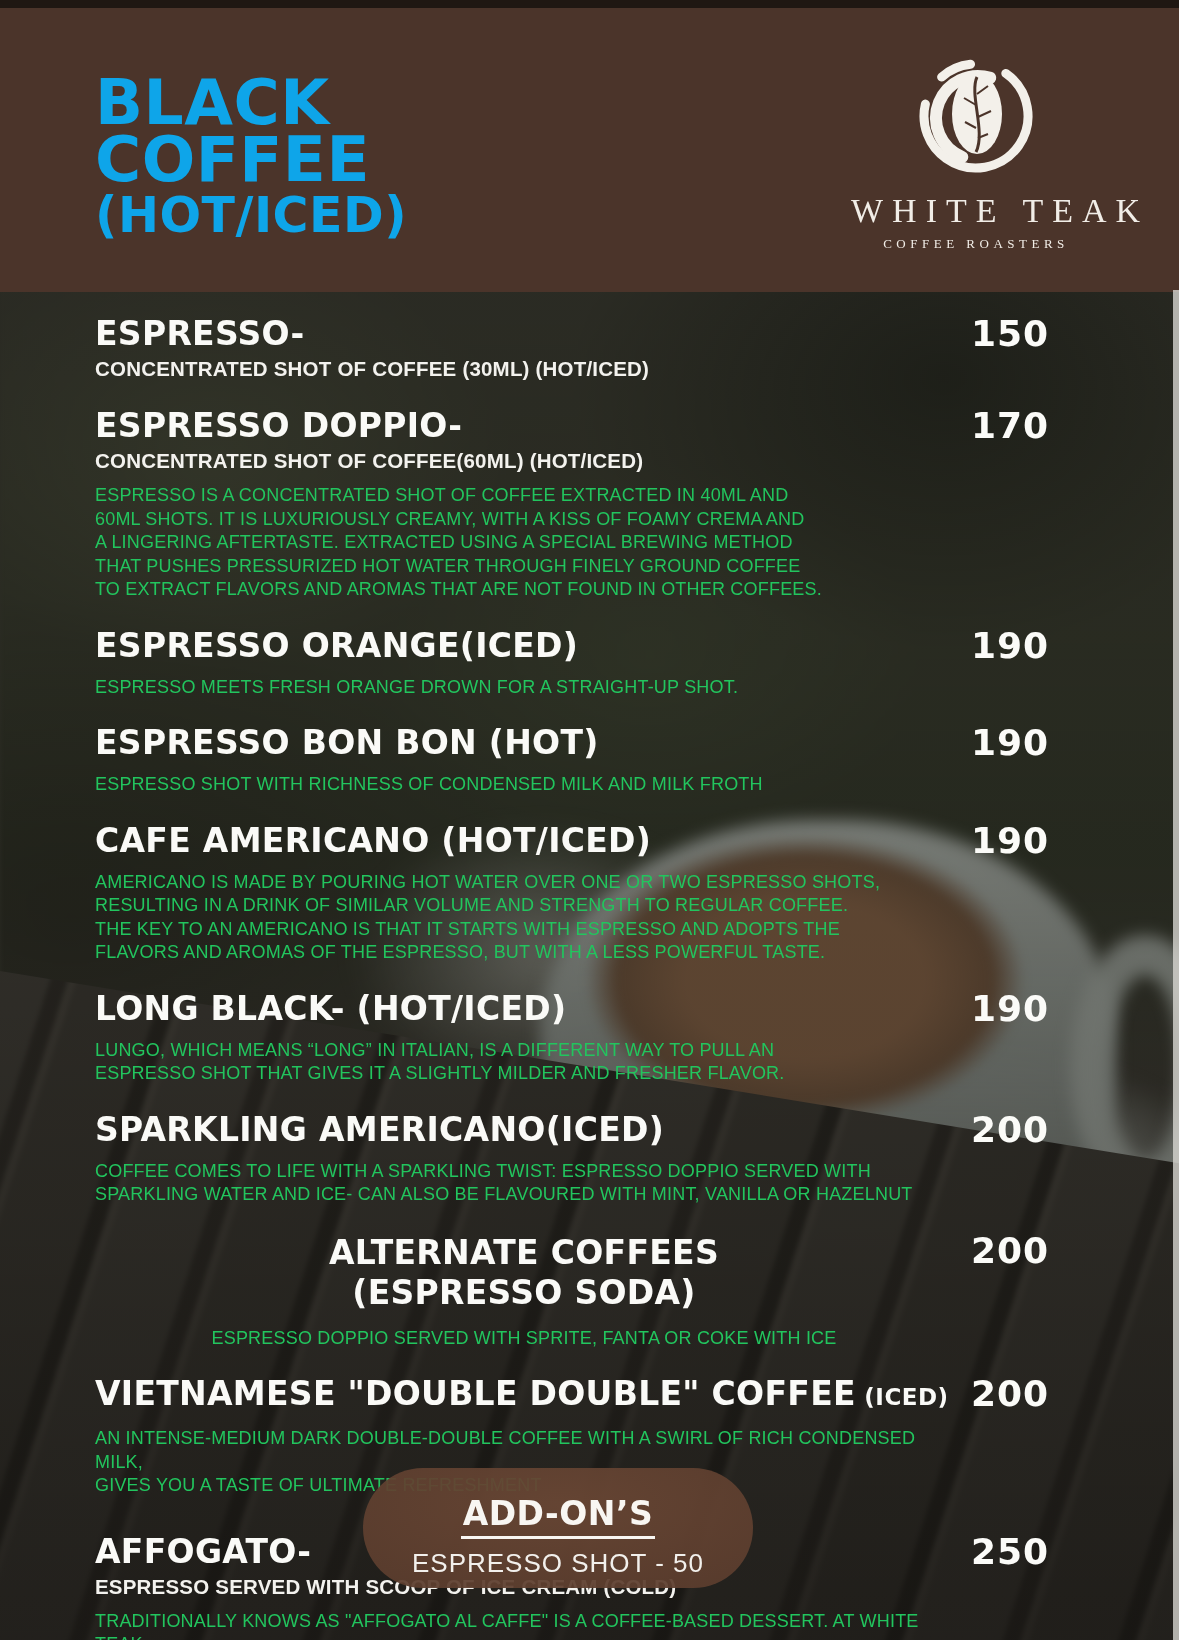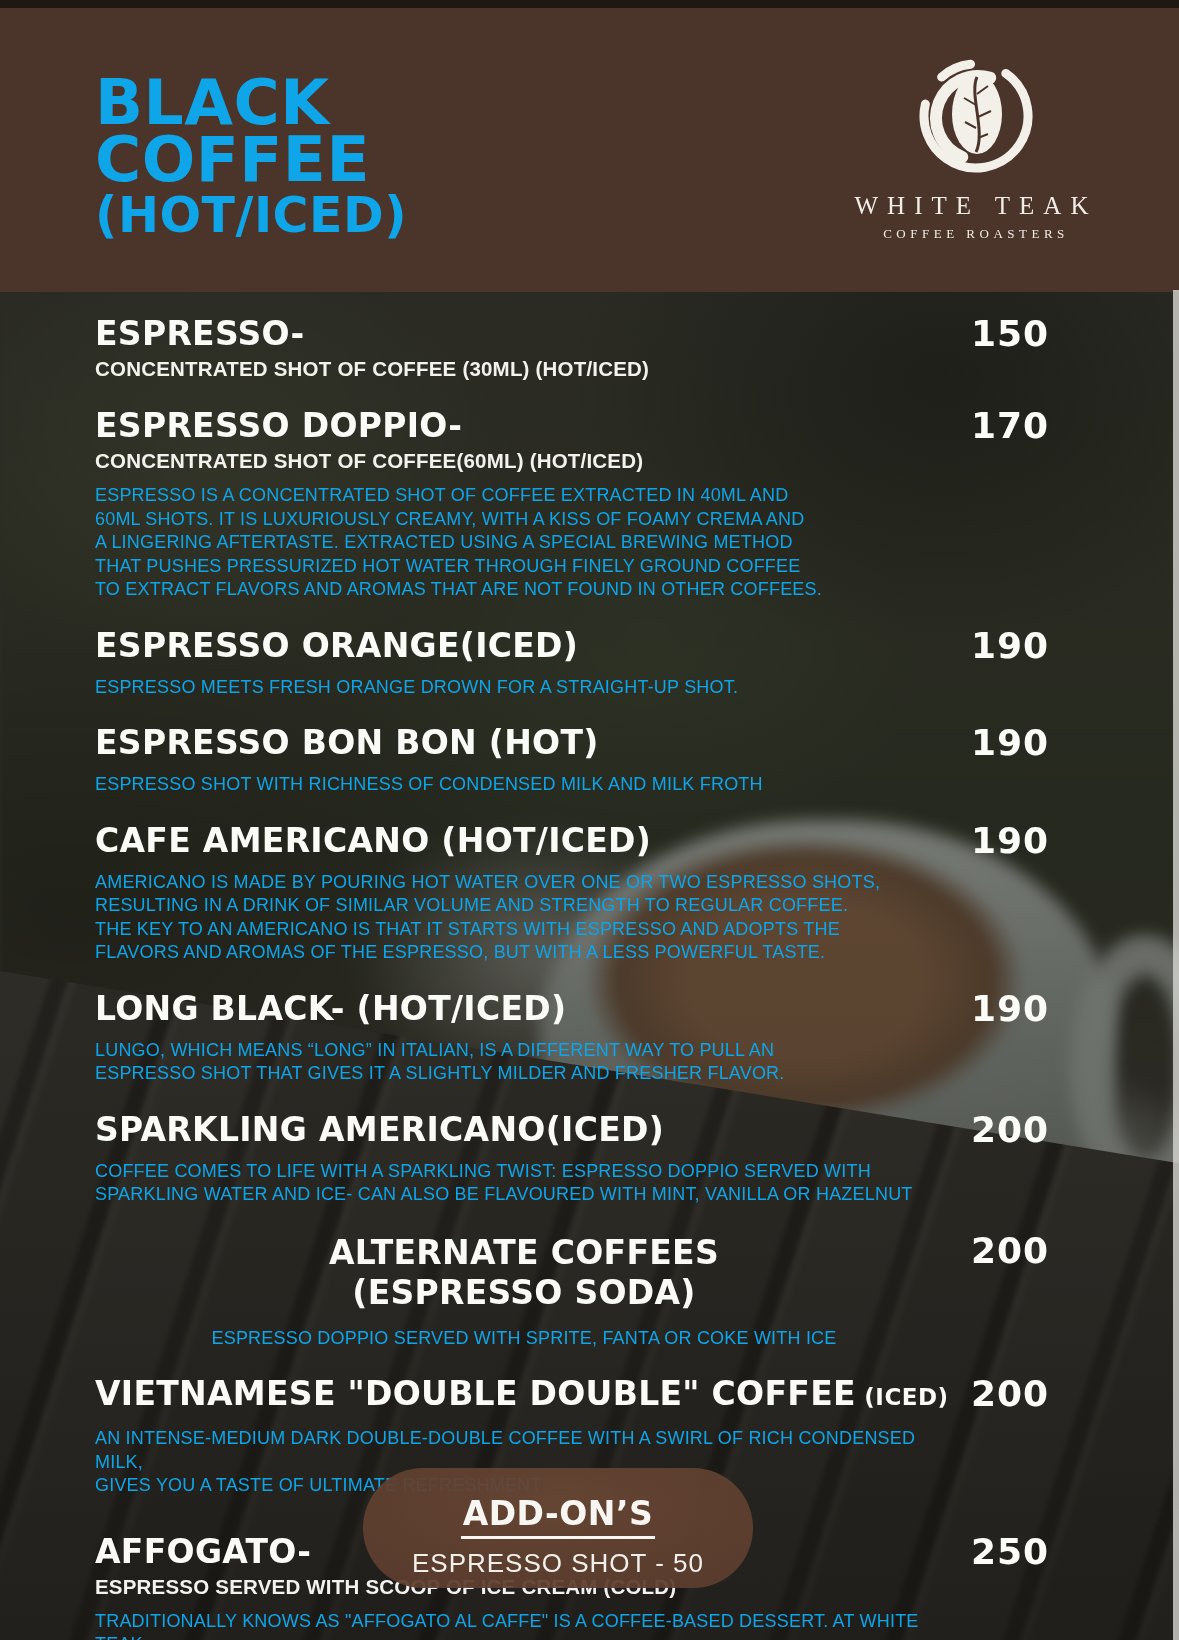--- a/index.html
+++ b/index.html
@@ -50,36 +50,36 @@
   .right-strip{top:290px;right:0;bottom:0;width:6px;background:#d7d6d1;opacity:.8;z-index:6;}
   .top-strip{top:0;left:0;right:0;height:8px;background:#1f1712;z-index:5;}
 
   
   .header{position:absolute;top:0;left:0;right:0;height:292px;background:#4b342a;z-index:4;}
   .title{position:absolute;left:95px;top:74px;color:#0ea5e9;font-family:"DejaVu Sans",sans-serif;font-weight:bold;}
   .title .l{font-size:63px;line-height:57px;letter-spacing:0.5px;}
   .title .l3{font-size:49px;line-height:55px;letter-spacing:0.5px;}
   .logo{position:absolute;right:78px;top:48px;width:250px;text-align:center;color:#f1ede7;}
   .logo svg{display:block;margin:0 auto;}
-  .brand-name{font-family:"Liberation Serif",serif;font-size:25px;letter-spacing:9px;margin-top:2px;white-space:nowrap;}
+  .brand-name{font-family:"Liberation Serif",serif;font-size:34px;letter-spacing:9px;margin-top:2px;white-space:nowrap;}
   .brand-tag{font-family:"Liberation Serif",serif;font-size:13px;letter-spacing:4.5px;margin-top:6px;white-space:nowrap;}
 
   
   .menu{position:absolute;top:292px;left:0;right:0;padding:14px 96px 0 95px;z-index:5;}
   .item{display:flex;align-items:flex-start;margin-top:24px;}
   .item:first-child{margin-top:8px;}
   .item-text{flex:1 1 auto;margin-right:18px;min-width:0;}
   .item-price{flex:0 0 112px;font-family:"DejaVu Sans",sans-serif;font-weight:bold;font-size:36px;
     color:#fbfbf8;line-height:1;padding-top:2px;letter-spacing:1px;}
   .item-title{font-family:"DejaVu Sans",sans-serif;font-weight:bold;font-size:33px;line-height:40px;
     color:#fafaf7;letter-spacing:0.3px;}
   .title-suffix{font-size:23px;letter-spacing:0.5px;}
   .item-subtitle{font-family:Liberation Sans, sans-serif;font-weight:bold;font-size:20.5px;line-height:26px;
     color:#f3f2ee;margin-top:2px;letter-spacing:0.2px;}
-  .item-desc{font-size:18px;line-height:23.5px;color:#0ea5e9;margin-top:10px;
+  .item-desc{font-size:18px;line-height:23.5px;color:#22c55e;margin-top:10px;
     white-space:pre-line;letter-spacing:0.2px;}
   .item.center .item-text{text-align:center;padding-top:2px;}
   .item.center .item-desc{margin-top:14px;}
   .item.big-gap{margin-top:34px;gap:12px;}
 
   
   .pill{position:absolute;left:363px;top:1468px;width:390px;height:120px;z-index:5;
     background:radial-gradient(130% 160% at 50% 30%, rgba(104,70,52,0.95), rgba(80,53,40,0.92));
     border-radius:64px;text-align:center;color:#f8f6f2;}
   .pill-title{display:inline-block;margin-top:26px;font-family:"DejaVu Sans",sans-serif;font-weight:bold;

